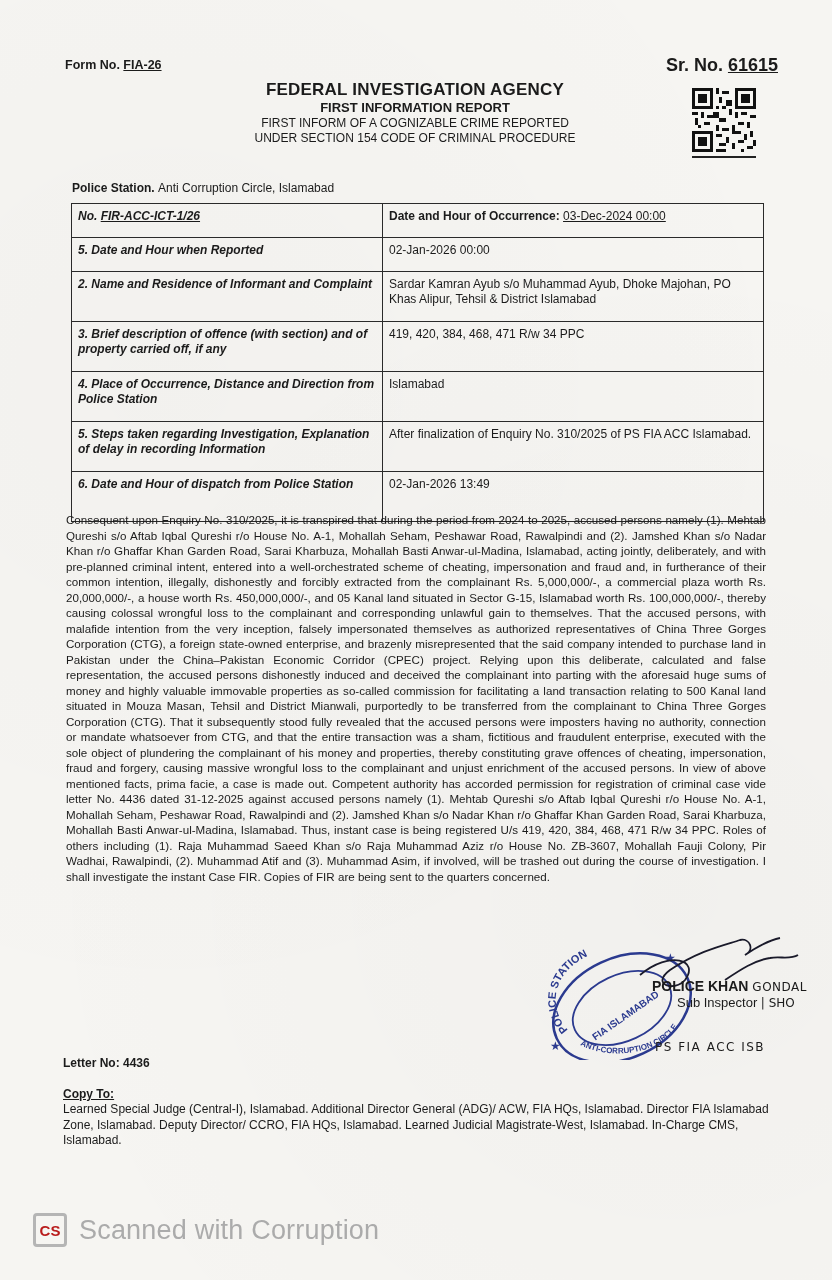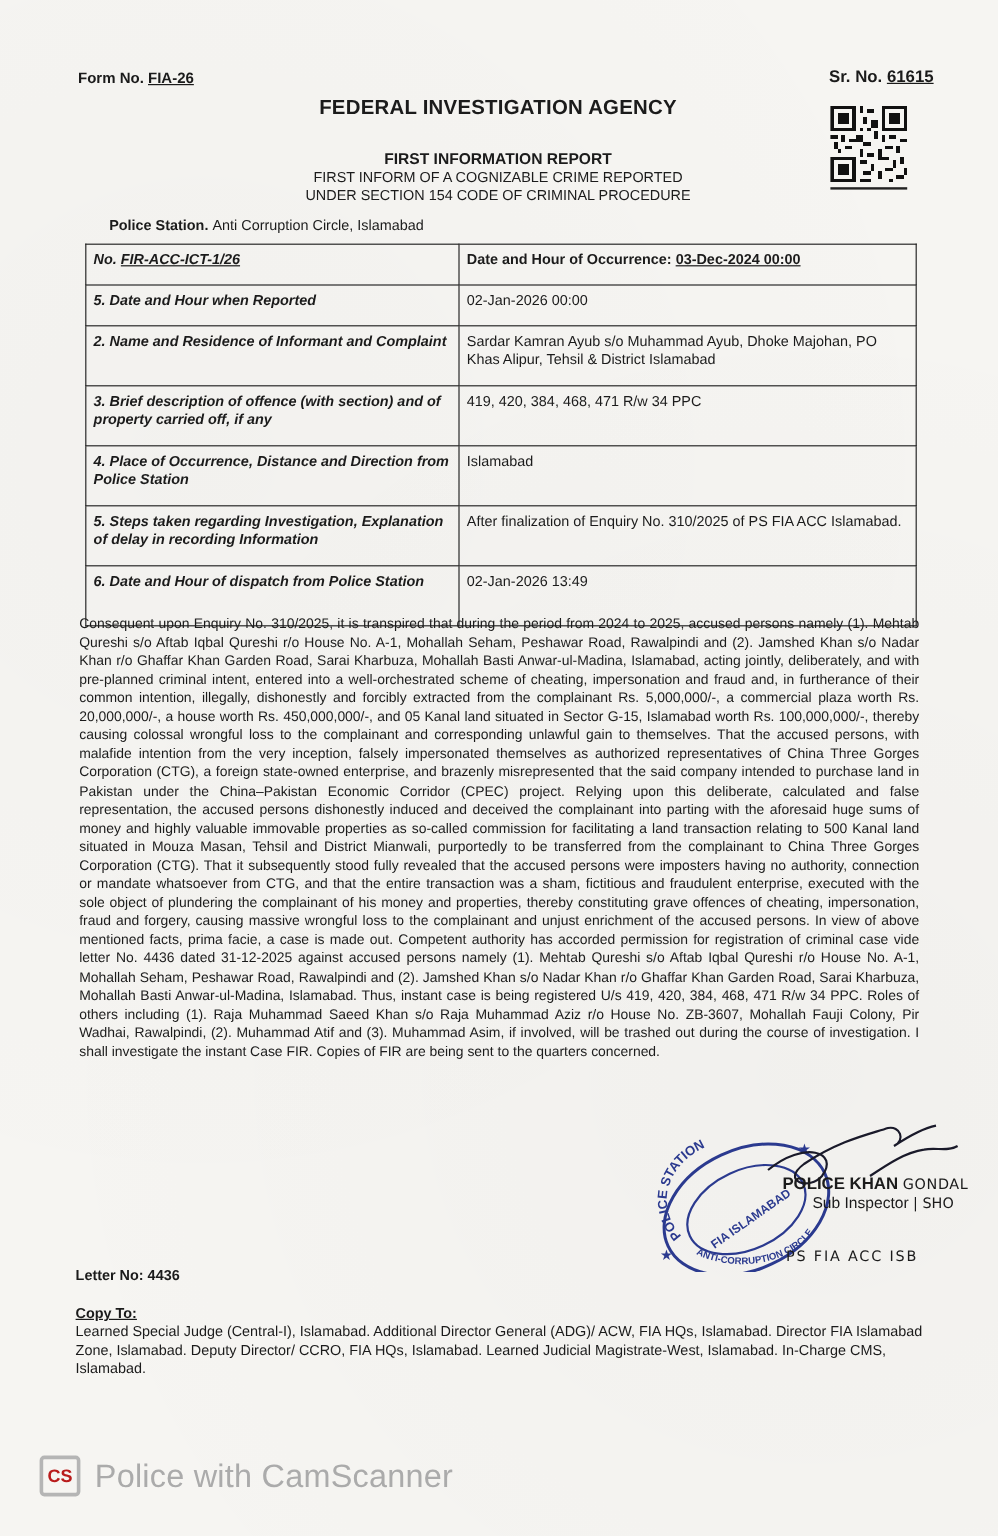--- a/index.html
+++ b/index.html
@@ -12,29 +12,29 @@
   }
   .page {
     position:absolute; left:0; top:0; width:832px; height:1280px;
     background:
       radial-gradient(circle at 20% 30%, rgba(0,0,0,0.015), transparent 60%),
       radial-gradient(circle at 80% 70%, rgba(0,0,0,0.02), transparent 60%),
       #f6f5f2;
     padding-left: 12px;
   }
   .form-no { position:absolute; left:65px; top:58px; font-size:12.5px; font-weight:bold; }
-  .sr-no { position:absolute; right:66px; top:55px; font-size:14px; font-weight:bold;margin-left:28px; }
+  .sr-no { position:absolute; right:66px; top:55px; font-size:18px; font-weight:bold;margin-left:28px; }
   .u { text-decoration:underline; }
   .title-block { position:absolute; left:180px; width:470px; top:80px; text-align:center; }
   .t1 { font-size:17px; font-weight:bold; letter-spacing:0.2px; line-height:20px; }
-  .t2 { font-size:13px; font-weight:bold; line-height:16px;margin-top:25px; }
+  .t2 { font-size:13px; font-weight:bold; line-height:16px; }
   .t3 { font-size:12px; line-height:15px; }
   .qr { position:absolute; left:692px; top:88px; width:64px; height:64px; }
   .qr-line { position:absolute; left:692px; top:156px; width:64px; height:2px; background:#222; }
-  .police-station { position:absolute; left:72px; top:181px; font-size:12px; font-weight:bold;margin-left:19px; }
+  .police-station { position:absolute; left:72px; top:181px; font-size:12px; font-weight:bold; }
   .police-station span { font-weight:normal; }
   table.fir {
     position:absolute; left:71px; top:203px; width:693px;
     border-collapse:collapse; font-size:12px;
   }
   table.fir td {
     border:1.5px solid #2a2a2a; vertical-align:top; padding:5px 6px 4px 6px;
     line-height:15px;
   }
   table.fir td.lbl { width:298px; font-weight:bold;font-style:italic; }
@@ -143,21 +143,21 @@
 
   <table class="fir">
     <tbody>
         <tr class="row-h1">
       <td class="lbl">
         <span>No.</span>
         <span class="u">FIR-ACC-ICT-1/26</span>
       </td>
       <td class="val" style="font-weight:bold">
         <span>Date and Hour of Occurrence:</span>
-        <span class="u" style="font-weight:bold">03-Dec-2024 00:00</span>
+        <span class="u" style="font-weight:normal">03-Dec-2024 00:00</span>
       </td>
     </tr>
     <tr class="row-h1">
       <td class="lbl">5. Date and Hour when Reported</td>
       <td class="val">02-Jan-2026 00:00</td>
     </tr>
     <tr class="row-h2">
       <td class="lbl">2. Name and Residence of Informant and Complaint</td>
       <td class="val">Sardar Kamran Ayub s/o Muhammad Ayub, Dhoke Majohan, PO Khas Alipur, Tehsil &amp; District Islamabad</td>
     </tr>
@@ -217,16 +217,16 @@
   <div class="letter-no">
     <span>Letter No:</span>
     <span>4436</span>
   </div>
 
   <div class="copy-to-label">Copy To:</div>
   <div class="copy-to-text">Learned Special Judge (Central-I), Islamabad. Additional Director General (ADG)/ ACW, FIA HQs, Islamabad. Director FIA Islamabad Zone, Islamabad. Deputy Director/ CCRO, FIA HQs, Islamabad. Learned Judicial Magistrate-West, Islamabad. In-Charge CMS, Islamabad.</div>
 
   <div class="cs-watermark">
     <div class="cs-logo">CS</div>
-    <div class="cs-text">Police with CamScanner</div>
+    <div class="cs-text">Scanned with Corruption</div>
   </div>
 
 </div>
 
 </body></html>

